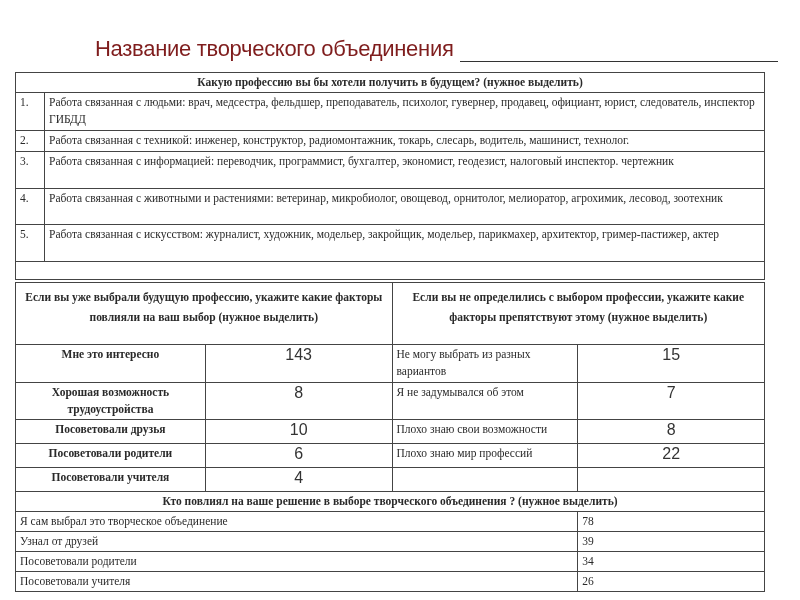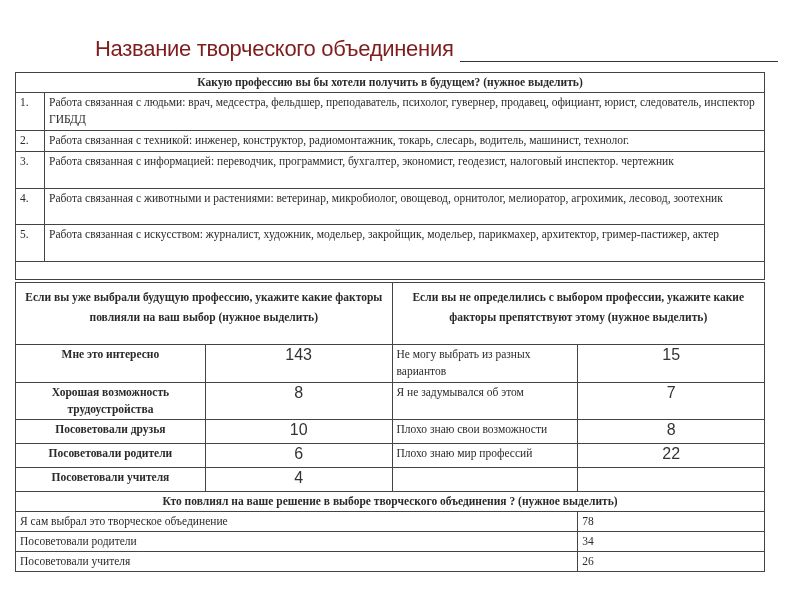--- a/index.html
+++ b/index.html
@@ -98,20 +98,24 @@
     <td class="num"></td>
   </tr>
   <tr style="height:19px;">
     <td colspan="4" class="bold center">Кто повлиял на ваше решение в выборе творческого объединения ? (нужное выделить)</td>
   </tr>
   <tr style="height:19px;">
     <td colspan="3">Я сам выбрал это творческое объединение</td>
     <td>78</td>
   </tr>
   <tr style="height:19px;">
+    <td colspan="3">Узнал от друзей</td>
+    <td>39</td>
+  </tr>
+  <tr style="height:19px;">
     <td colspan="3">Посоветовали родители</td>
     <td>34</td>
   </tr>
   <tr style="height:19px;">
     <td colspan="3">Посоветовали учителя</td>
     <td>26</td>
   </tr>
 </tbody>
   </table>
 

